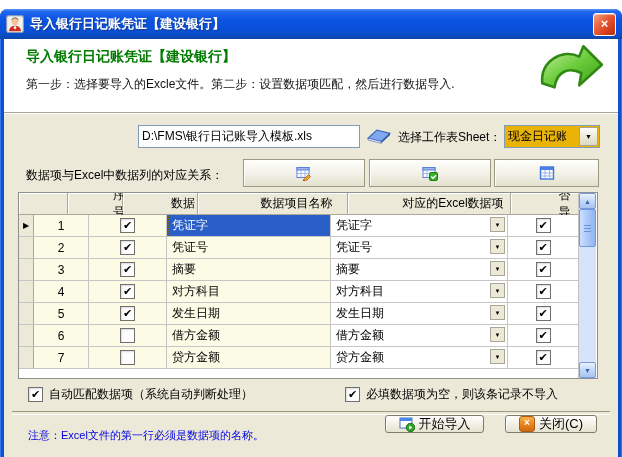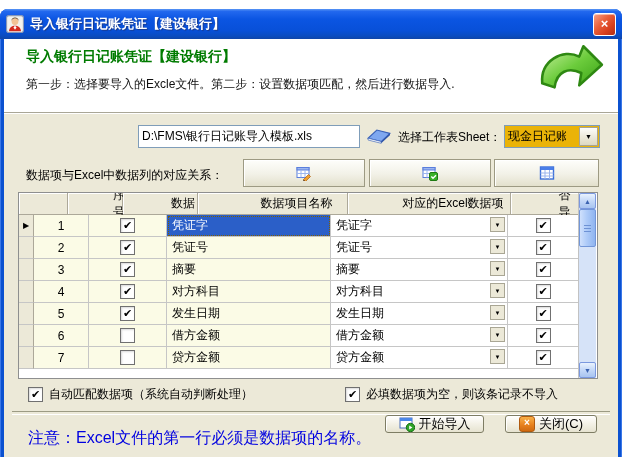--- a/index.html
+++ b/index.html
@@ -81,21 +81,21 @@
   .sthumb{position:absolute;left:0;top:16px;width:17px;height:38px;box-sizing:border-box;border-radius:2px;
     background:linear-gradient(90deg,#CFE0FC,#AECBF8 45%,#8FB4F0);border:1px solid #7296D8;cursor:grab;}
   .sthumb::after{content:"";position:absolute;left:4px;right:4px;top:15px;height:8px;
     background:repeating-linear-gradient(180deg,#6E92D4 0 1px,transparent 1px 3px);}
 
   
   .opt{position:absolute;top:347px;display:flex;align-items:center;gap:6px;cursor:pointer;}
   .opt1{left:24px;} .opt2{left:341px;}
   .footer-sep{position:absolute;left:8px;right:8px;top:372px;height:2px;
     border-top:1px solid #9C9B84;border-bottom:1px solid #FFFFFF;}
-  .note{position:absolute;left:24px;top:389px;color:#0000E0;font-size:16px;}
+  .note{position:absolute;left:24px;top:389px;color:#0000E0;font-size:11px;}
   .f-btn{position:absolute;top:376px;height:18px;display:flex;align-items:center;justify-content:center;gap:4px;
     background:linear-gradient(180deg,#FFFFFF,#F4F2E8 45%,#E6E3D0);border:1px solid #7E7D64;
     border-radius:3px;box-shadow:inset 1px 1px 0 #fff;font-size:13px;cursor:pointer;
     font-family:"Liberation Sans","DejaVu Sans",sans-serif;}
   .fb1{left:381px;width:99px;} .fb2{left:501px;width:92px;}
   .close-glyph{width:14px;height:14px;border-radius:3px;border:1px solid #B05A10;
     background:linear-gradient(180deg,#F8B048,#E8821E 55%,#D06A10);color:#fff;font-weight:bold;
     font-size:10px;line-height:12px;text-align:center;}
 </style>
 </head>

